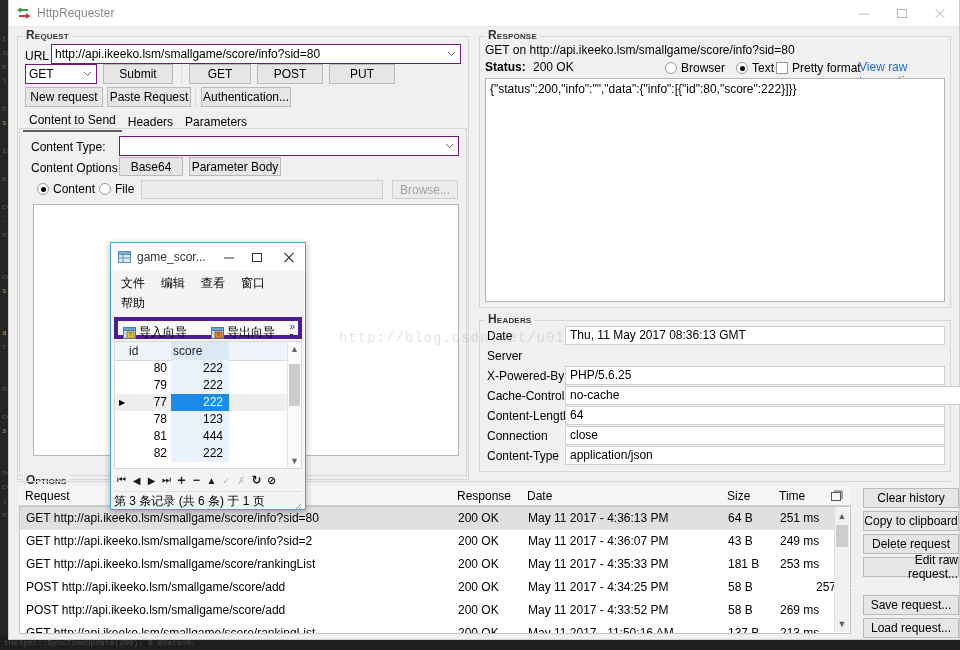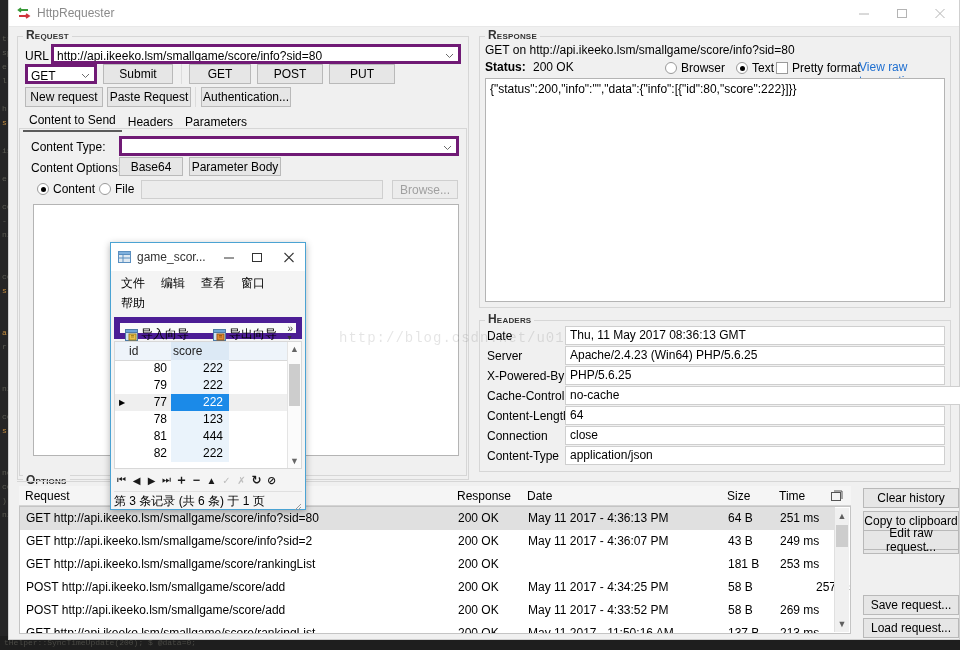--- a/index.html
+++ b/index.html
@@ -27,21 +27,21 @@
   .title-text{position:absolute;left:28px;top:6px;font-size:12px;color:#8a8a8a;}
   .win-btns{position:absolute;right:0;top:0;height:26px;display:flex;}
   .win-btn{width:38px;height:26px;display:flex;align-items:center;justify-content:center;color:#b0b0b0;font-size:12px;}
   .win-btn svg{display:block;}
   .group-label{position:absolute;font-variant:small-caps;font-weight:bold;font-size:12px;color:#333;background:#f0f0f0;padding:0 3px;letter-spacing:.2px;}
   .group-border{position:absolute;border:1px solid #d6d6d6;box-sizing:border-box;}
 
   
   .lbl{position:absolute;font-size:12px;color:#000;}
   .textbox{position:absolute;box-sizing:border-box;background:#fff;border:1px solid #b4b4b4;font-size:12px;color:#000;padding:1px 3px;line-height:17px;overflow:hidden;white-space:nowrap;}
-  .combo{position:absolute;box-sizing:border-box;background:#fff;border:3px solid #701a75;font-size:12px;padding:1px 3px;line-height:17px;overflow:hidden;white-space:nowrap;}
+  .combo{position:absolute;box-sizing:border-box;background:#fff;border:1px solid #701a75;font-size:12px;padding:1px 3px;line-height:17px;overflow:hidden;white-space:nowrap;}
   .combo .arrow{position:absolute;right:4px;top:4px;width:9px;height:9px;}
   .btn{position:absolute;box-sizing:border-box;background:#e6e6e6;border:1px solid #b9b9b9;font-size:12px;color:#000;display:flex;align-items:center;justify-content:center;text-align:center;}
   .btn.disabled{color:#a0a0a0;background:#ececec;border-color:#cfcfcf;}
   .sep{position:absolute;width:1px;background:#dcdcdc;}
 
   .tabs{position:absolute;display:flex;align-items:flex-end;}
   .tab{font-size:12px;padding:3px 6px 3px 6px;background:#f0f0f0;color:#000;}
   .tab.active{background:#f0f0f0;border-bottom:2px solid #5b5b5b;}
 
   .radio{position:absolute;font-size:12px;display:flex;align-items:center;}
@@ -75,21 +75,21 @@
   .watermark{position:absolute;font-family:"Liberation Mono","DejaVu Sans Mono",monospace;font-size:14px;color:#000;opacity:.10;white-space:nowrap;pointer-events:none;letter-spacing:1px;}
 
   
   .dlg{position:absolute;left:110px;top:242px;width:196px;height:268px;background:#f4f4f4;border:1px solid #4ba3d3;box-sizing:border-box;box-shadow:0 2px 7px rgba(0,0,0,.30);}
   .dlg-title{height:28px;background:#fff;position:relative;}
   .dlg-ico{position:absolute;left:7px;top:8px;width:13px;height:12px;}
   .dlg-ttl{position:absolute;left:26px;top:7px;font-size:12px;color:#333;}
   .dlg-wb{position:absolute;top:0;height:28px;width:28px;display:flex;align-items:center;justify-content:center;color:#444;}
   .dlg-menu{position:absolute;left:0;top:28px;width:100%;height:44px;background:#f4f4f4;}
   .dlg-menu span{position:absolute;font-size:12px;color:#000;}
-  .dlg-tb{position:absolute;left:3px;top:74px;right:3px;height:22px;background:#fafafa;border:6px solid #4c1d95;box-sizing:border-box;}
+  .dlg-tb{position:absolute;left:3px;top:74px;right:3px;height:22px;background:#fafafa;border:4px solid #4c1d95;box-sizing:border-box;}
   .tb-item{position:absolute;top:3px;font-size:12px;color:#000;display:flex;align-items:center;}
   .tb-ico{width:13px;height:12px;margin-right:3px;display:inline-block;}
   .dlg-grid{position:absolute;left:3px;top:98px;right:3px;height:128px;background:#fff;border:1px solid #d8d8d8;box-sizing:border-box;overflow:hidden;}
   .g-head{height:18px;background:#eef4fa;border-bottom:1px solid #d8d8d8;position:relative;}
   .g-head .gh{position:absolute;top:0;line-height:18px;font-size:12px;color:#222;}
   .g-row{position:relative;height:17px;line-height:17px;font-size:12px;}
   .g-row .marker{position:absolute;left:2px;top:0;width:10px;text-align:center;font-size:8px;color:#000;line-height:17px;}
   .g-id{position:absolute;left:14px;width:38px;text-align:right;}
   .g-sc{position:absolute;left:56px;width:52px;text-align:right;padding-right:6px;}
   .g-band{position:absolute;left:56px;width:58px;top:0;height:17px;background:#eaf3fb;}
@@ -258,21 +258,20 @@
   <div class="group-border" style="left:470px;top:320px;width:472px;height:152px;"></div>
   <div class="group-label" style="left:476px;top:312px;">Headers</div>
 
   <div id="headers-rows" style="position:absolute;left:472px;top:326px;width:468px;height:146px;">
       <div class="hdr-row" style="top: 0px;">
         <span class="hdr-name">Date</span>
         <div class="hdr-val">Thu, 11 May 2017 08:36:13 GMT</div>
       </div>
       <div class="hdr-row" style="top: 20px;">
         <span class="hdr-name">Server</span>
-        <div class="hdr-val">Apache/2.4.23 (Win64) PHP/5.6.25</div>
       </div>
       <div class="hdr-row" style="top: 40px;">
         <span class="hdr-name">X-Powered-By</span>
         <div class="hdr-val">PHP/5.6.25</div>
       </div>
       <div class="hdr-row" style="top: 60px; padding-left: 16px;">
         <span class="hdr-name">Cache-Control</span>
         <div class="hdr-val">no-cache</div>
       </div>
       <div class="hdr-row" style="top: 80px;">
@@ -318,20 +317,21 @@
         <div class="hist-row">
           <div class="hist-cell" style="left: 6px; width: 430px;">GET http://api.ikeeko.lsm/smallgame/score/info?sid=2</div>
           <div class="hist-cell" style="left: 438px; width: 64px;">200 OK</div>
           <div class="hist-cell" style="left: 508px; width: 196px;">May 11 2017 - 4:36:07 PM</div>
           <div class="hist-cell" style="left: 708px; width: 48px;">43 B</div>
           <div class="hist-cell" style="left: 760px; width: 60px;">249 ms</div>
         </div>
         <div class="hist-row">
           <div class="hist-cell" style="left: 6px; width: 430px;">GET http://api.ikeeko.lsm/smallgame/score/rankingList</div>
           <div class="hist-cell" style="left: 438px; width: 64px;">200 OK</div>
+          <div class="hist-cell" style="left: 508px; width: 196px;">May 11 2017 - 4:35:33 PM</div>
           <div class="hist-cell" style="left: 708px; width: 48px;">181 B</div>
           <div class="hist-cell" style="left: 760px; width: 60px;">253 ms</div>
         </div>
         <div class="hist-row">
           <div class="hist-cell" style="left: 6px; width: 430px;">POST http://api.ikeeko.lsm/smallgame/score/add</div>
           <div class="hist-cell" style="left: 438px; width: 64px;">200 OK</div>
           <div class="hist-cell" style="left: 508px; width: 196px;">May 11 2017 - 4:34:25 PM</div>
           <div class="hist-cell" style="left: 708px; width: 48px;">58 B</div>
           <div class="hist-cell" style="left: 796px; width: 60px;">257 ms</div>
         </div>
@@ -353,21 +353,21 @@
     <div class="hist-scroll">
       <div class="up">▲</div>
       <div class="thumb"></div>
       <div class="dn">▼</div>
     </div>
   </div>
 
   <div class="btn" style="left:854px;top:488px;width:96px;height:20px;">Clear history</div>
   <div class="btn" style="left:854px;top:511px;width:96px;height:20px;">Copy to clipboard</div>
   <div class="btn" style="left:854px;top:534px;width:96px;height:20px;">Delete request</div>
-  <div class="btn" style="left:854px;top:530px;width:96px;height:20px;">Edit raw request...</div>
+  <div class="btn" style="left:854px;top:557px;width:96px;height:20px;text-align:right;">Edit raw request...</div>
   <div class="btn" style="left:854px;top:595px;width:96px;height:20px;">Save request...</div>
   <div class="btn" style="left:854px;top:618px;width:96px;height:20px;">Load request...</div>
 
   <div class="watermark" style="left:330px;top:330px;">http://blog.csdn.net/u01</div>
 
 </div>
 
 <div class="dlg">
   <div class="dlg-title">
     <span class="dlg-ico">

